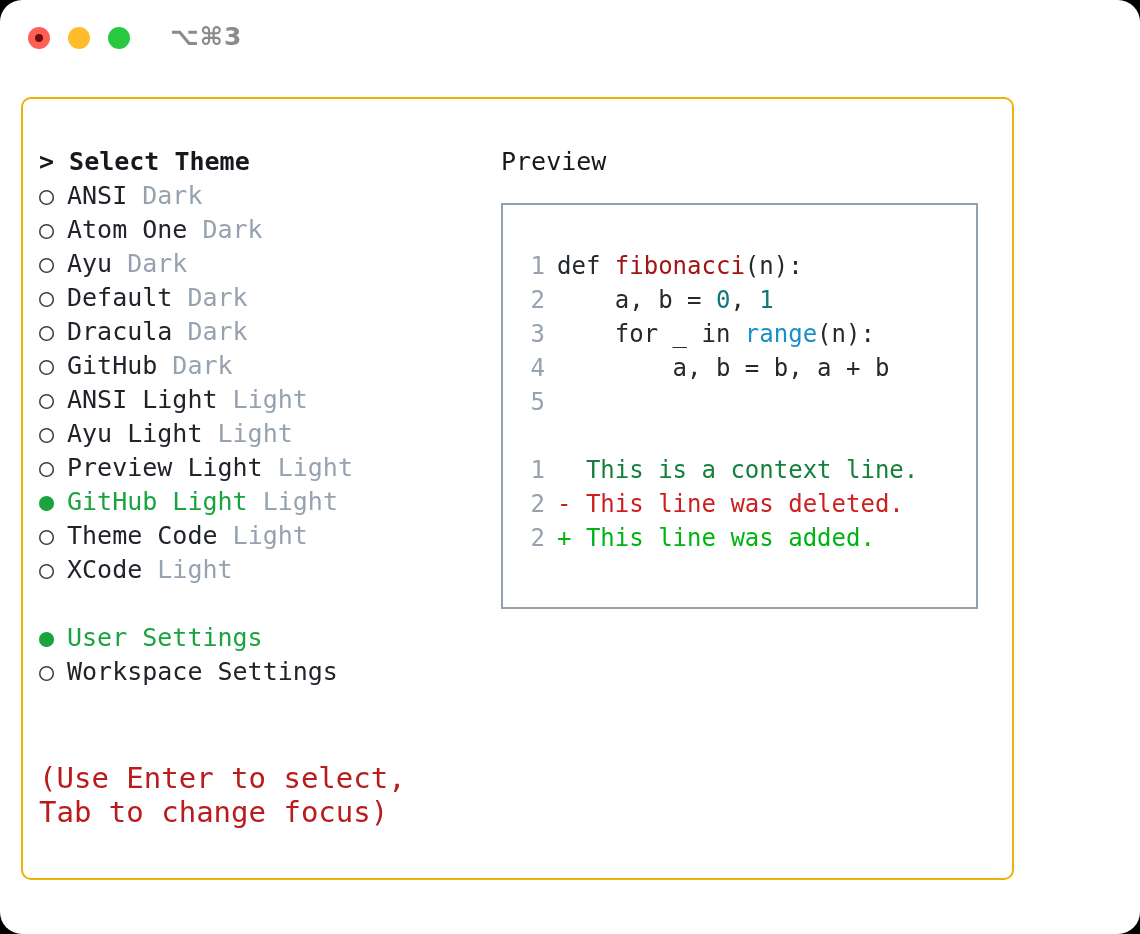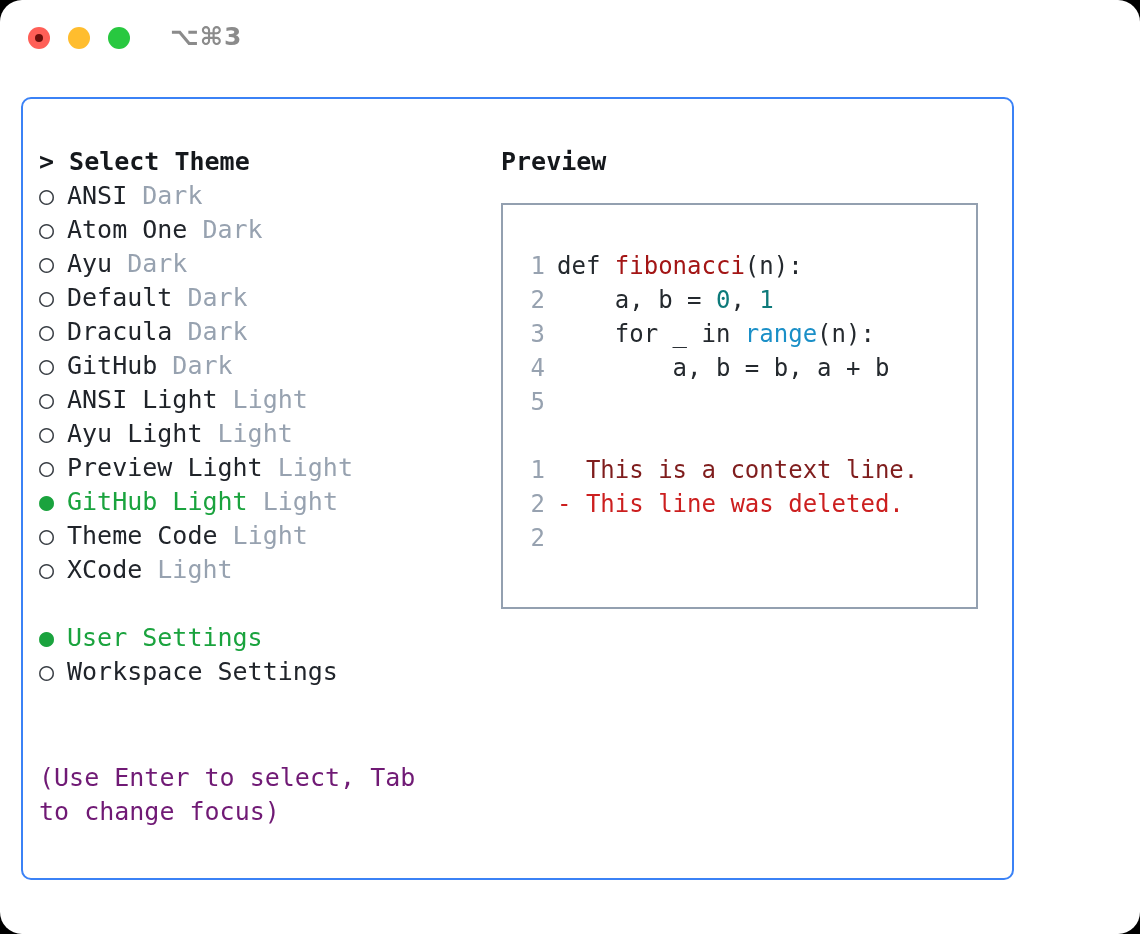--- a/index.html
+++ b/index.html
@@ -70,21 +70,21 @@
     font-weight: 600;
   }
 
   
   .panel {
     position: absolute;
     left: 21px;
     top: 97px;
     width: 993px;
     height: 783px;
-    border: 2px solid #3b82f6;
+    border: 2px solid #eab308;
     border-radius: 10px;
     box-sizing: border-box;
     background: #ffffff;
   }
 
   .panel-body {
     position: relative;
     width: 100%;
     height: 100%;
   }
@@ -135,36 +135,36 @@
   .opt-label-sel  { color: #1aa33e; text-align: center; }
   .opt-cat        { color: #97a2b0; }
 
   .spacer-row { height: 34px; }
 
   .hint {
     position: absolute;
     left: 16px;
     top: 662px;
     width: 400px;
-    font-size: 25px;
-    line-height: 34px;
-    color: #701a75;
+    font-size: 29px;
+    line-height: 34px;
+    color: #b91c1c;
   }
 
   
   .right-col {
     position: absolute;
     left: 478px;
     top: 46px;
     width: 490px;
   }
   .preview-title {
     font-size: 25px;
     line-height: 34px;
-    font-weight: bold;
+    font-weight: normal;
     color: #15181c;
   }
 
   .code-box {
     margin-top: 24px;
     width: 477px;
     height: 406px;
     border: 2px solid #93a0b0;
     box-sizing: border-box;
     background: #ffffff;
@@ -190,21 +190,21 @@
     margin-right: 12px;
   }
   .code-text { color: #24292e; }
 
   .tok-plain  { color: #24292e; }
   .tok-fn     { color: #a31515; }
   .tok-num    { color: #0d7a7a; }
   .tok-builtin{ color: #1a8fc7; }
 
   .diff-gap { height: 34px; }
-  .diff-ctx { color: #7f1d1d; }
+  .diff-ctx { color: #15803d; }
   .diff-del { color: #cc1f1f; }
   .diff-add { color: #00b512; }
 </style>
 </head>
 <body>
 
 <div class="window">
 
   <div class="titlebar">
     <div class="traffic">
@@ -256,21 +256,21 @@
                 <div class="code-line"><span class="lineno">1</span><span class="code-text"><span class="tok-plain">def </span><span class="tok-fn">fibonacci</span><span class="tok-plain">(n):</span></span></div>
                 <div class="code-line"><span class="lineno">2</span><span class="code-text"><span class="tok-plain">    a, b = </span><span class="tok-num">0</span><span class="tok-plain">, </span><span class="tok-num">1</span></span></div>
                 <div class="code-line"><span class="lineno">3</span><span class="code-text"><span class="tok-plain">    for _ in </span><span class="tok-builtin">range</span><span class="tok-plain">(n):</span></span></div>
                 <div class="code-line"><span class="lineno">4</span><span class="code-text"><span class="tok-plain">        a, b = b, a + b</span></span></div>
                 <div class="code-line"><span class="lineno">5</span></div>
               </div>
             <div class="diff-gap"></div>
             <div id="diff-lines">
                 <div class="code-line"><span class="lineno">1</span><span class="diff-ctx">  This is a context line.</span></div>
                 <div class="code-line"><span class="lineno">2</span><span class="diff-del">- This line was deleted.</span></div>
-                <div class="code-line"><span class="lineno">2</span></div>
+                <div class="code-line"><span class="lineno">2</span><span class="diff-add">+ This line was added.</span></div>
               </div>
           </div>
         </div>
       </div>
 
     </div>
   </div>
 </div>
 
 </body></html>

